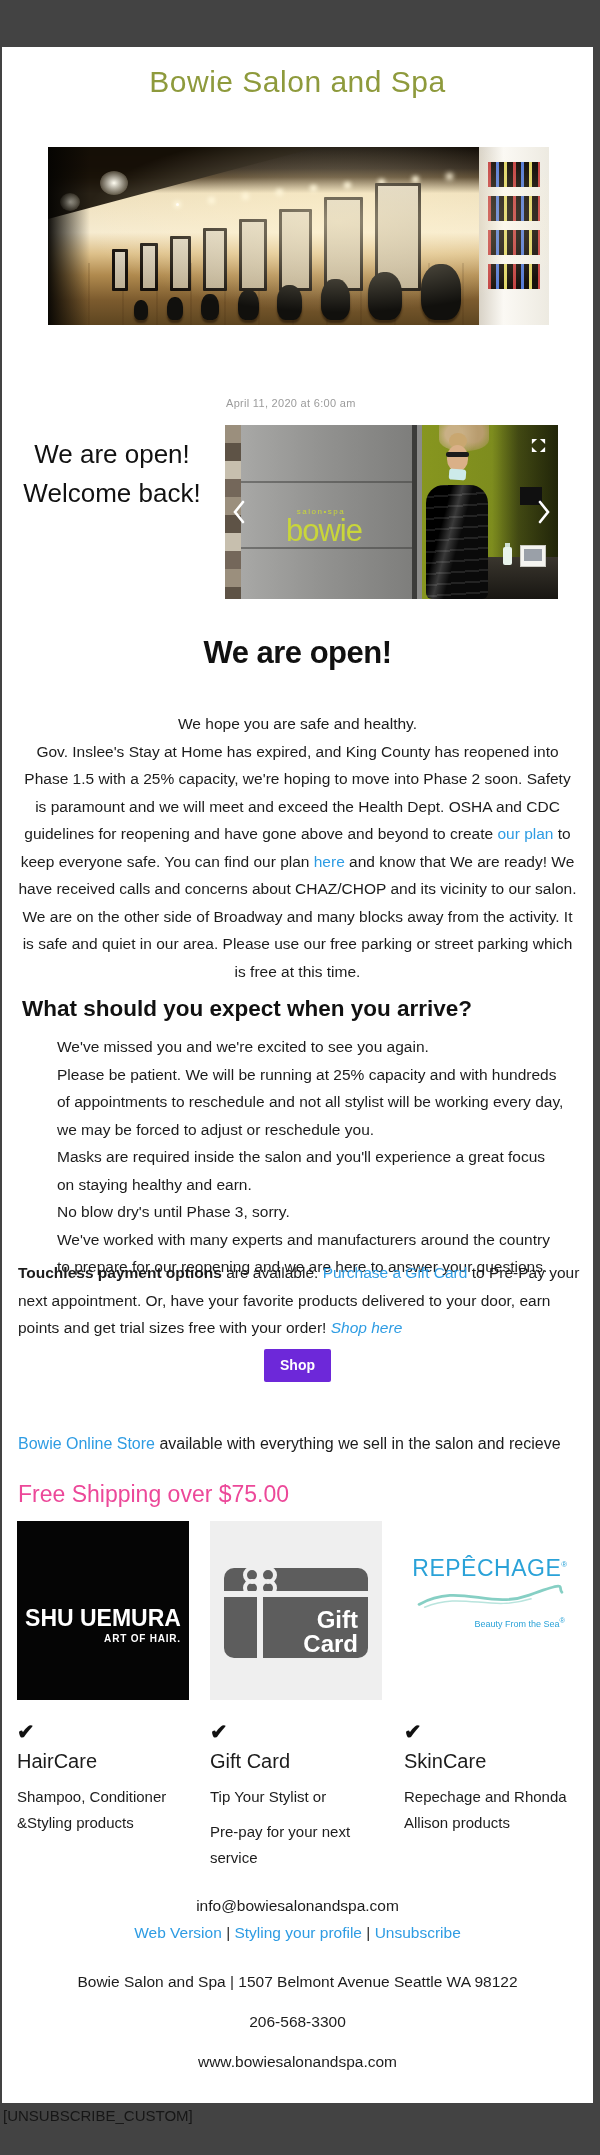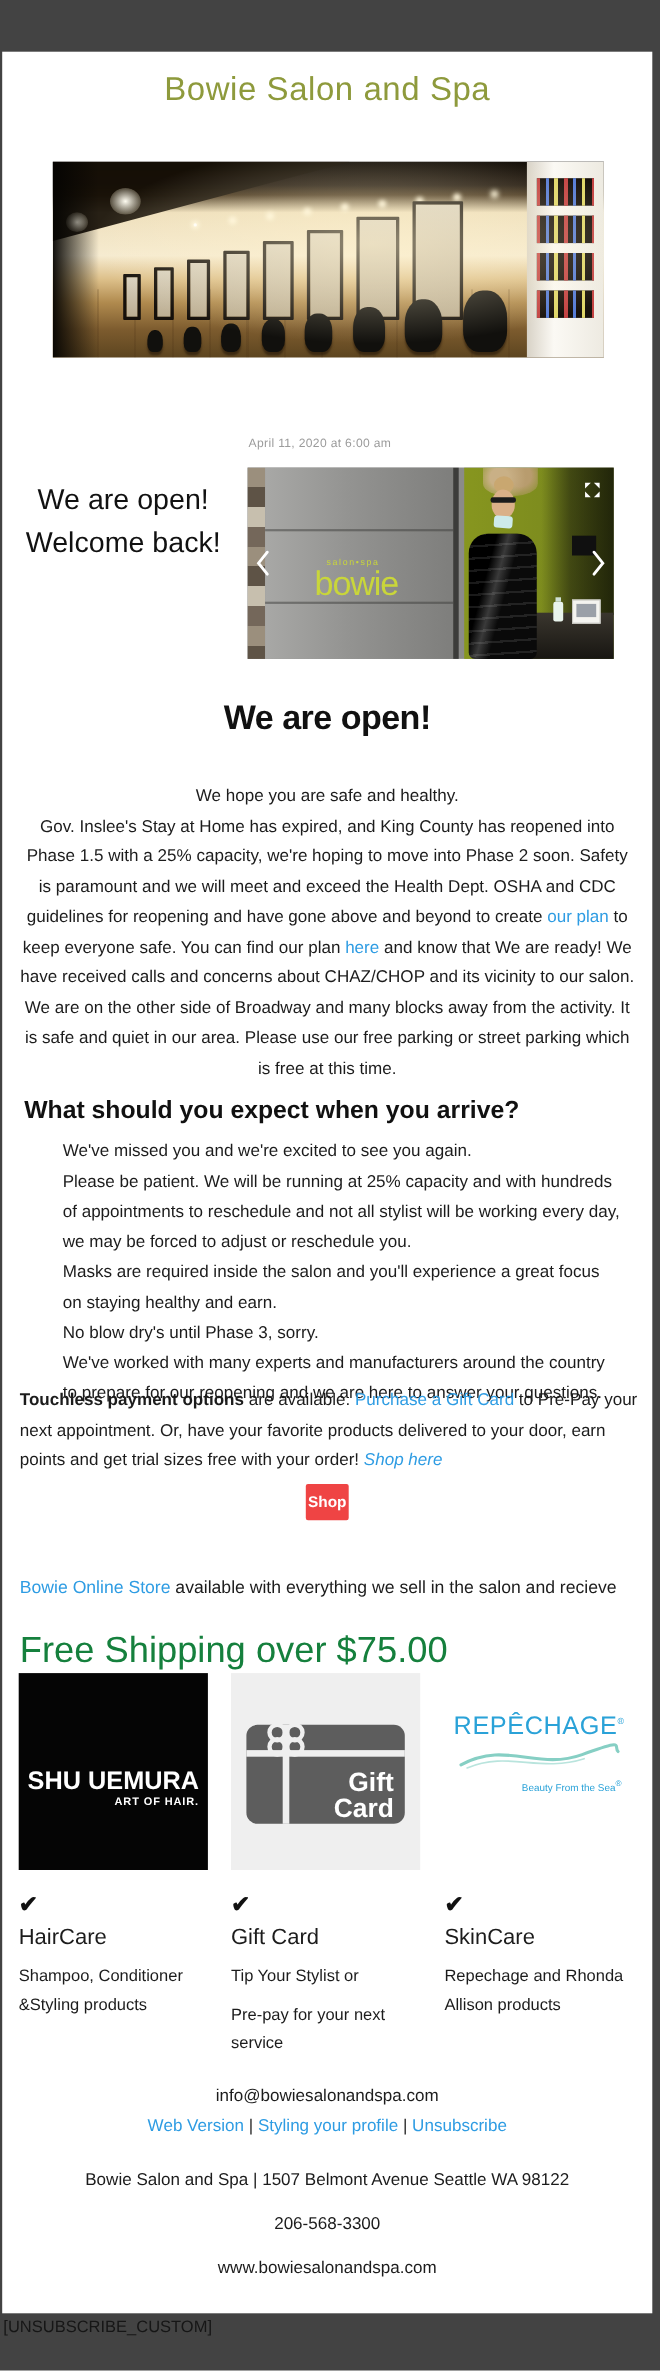--- a/index.html
+++ b/index.html
@@ -144,25 +144,25 @@
     font-size:15.5px; line-height:27.5px; color:#1c1c1c; }
   a.link { color:#2e9ce3; text-decoration:none; cursor:pointer; }
   .expect-heading { position:absolute; top:949px; left:20px; font-size:22.5px;
     font-weight:700; color:#111; }
   .expect-list { position:absolute; top:986px; left:55px; width:508px;
     font-size:15.5px; line-height:27.5px; }
   .payment { position:absolute; top:1212px; left:16px; width:562px;
     font-size:15.5px; line-height:27.5px; }
   .payment .em { font-style:italic; }
   .shop-row { position:absolute; top:1302px; left:0; width:100%; text-align:center; }
-  .shop-btn { display:inline-block; width:39px; height:33px; line-height:33px;
-    background:#ef4444; color:#fff; font-size:14px; font-weight:700;
+  .shop-btn { display:inline-block; width:67px; height:33px; line-height:33px;
+    background:#6d28d9; color:#fff; font-size:14px; font-weight:700;
     text-align:center; border-radius:2px; cursor:pointer; }
   .store-line { position:absolute; top:1388px; left:16px; width:562px; font-size:16px; }
-  .shipping { position:absolute; top:1434px; left:16px; font-size:33px; color:#15803d; }
+  .shipping { position:absolute; top:1434px; left:16px; font-size:23px; color:#ec4899; }
 
   
   .pcol { position:absolute; top:1474px; width:172px; }
   .pcol.c1 { left:15px; } .pcol.c2 { left:208px; } .pcol.c3 { left:402px; }
   .brand-box { width:172px; height:179px; overflow:hidden; cursor:pointer; }
   .box-shu { background:#050505; padding-top:84px; text-align:center; }
   .shu-inner { display:inline-block; text-align:right; }
   .shu-name { color:#fff; font-size:23px; font-weight:700; letter-spacing:0; white-space:nowrap; }
   .shu-sub { color:#fff; font-size:10px; font-weight:700; letter-spacing:.8px; margin-top:1px; }
   .box-gift { background:#efefef; display:flex; align-items:center; justify-content:center; }

